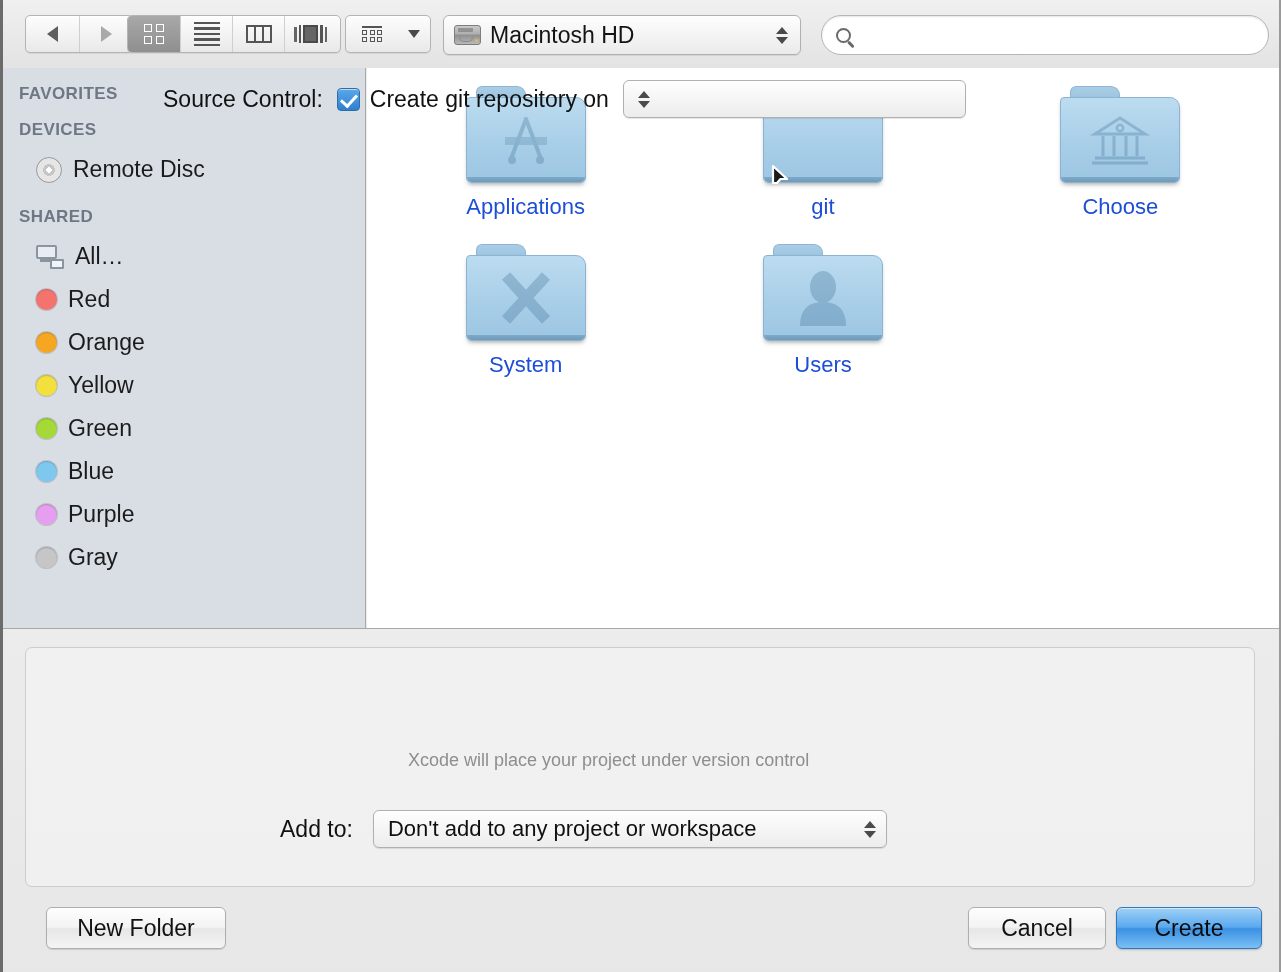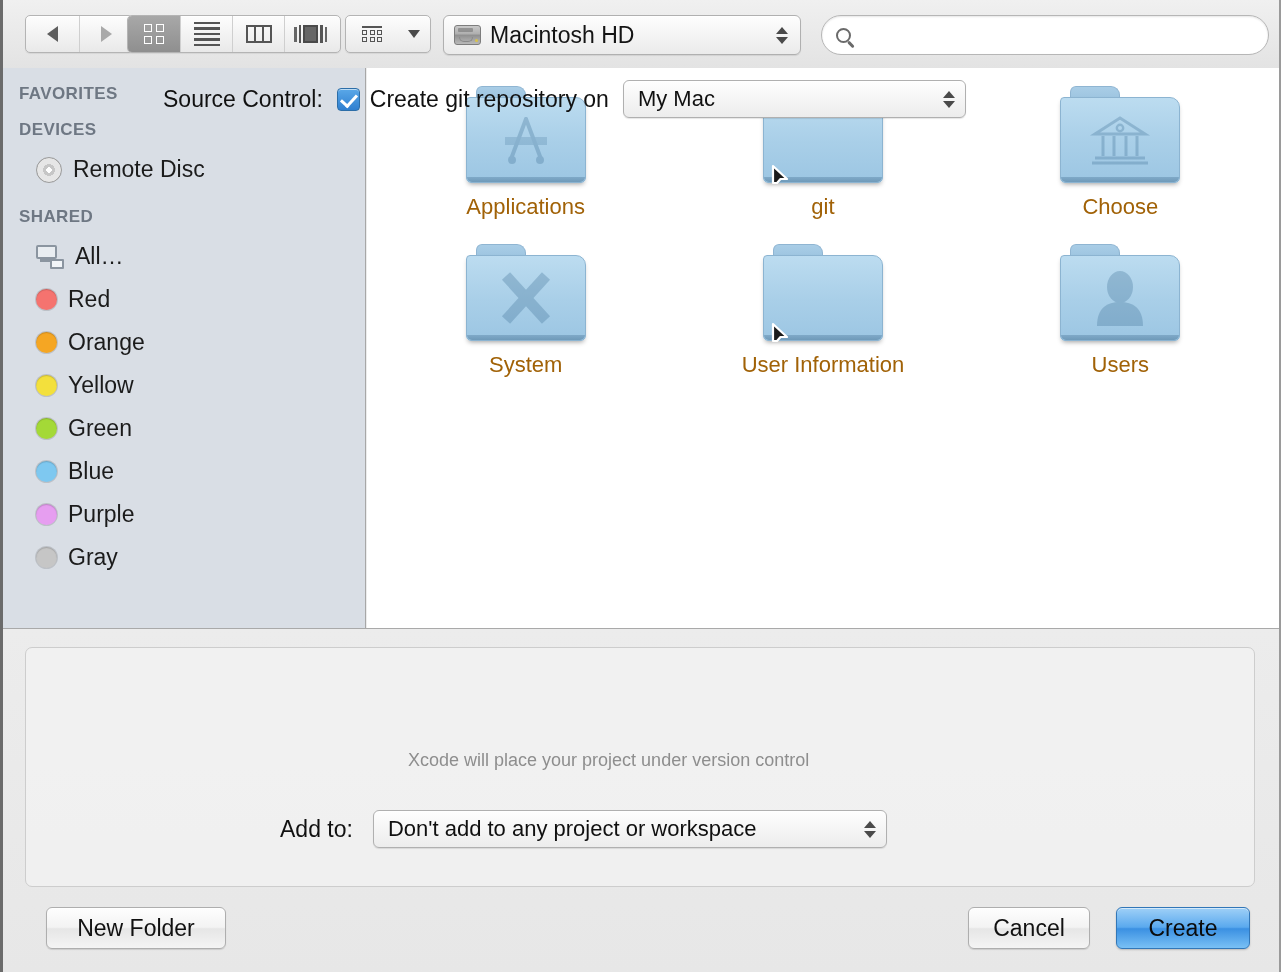--- a/index.html
+++ b/index.html
@@ -171,21 +171,21 @@
     background:linear-gradient(to bottom,#7fa9c8,#6f9ab9); border-radius:0 0 5px 5px;
   }
   .emblem { position:absolute; left:0; top:11px; width:120px; height:86px;
             display:flex; align-items:center; justify-content:center;
             opacity:.30; pointer-events:none; }
   .emblem svg { display:block; }
   .alias {
     position:absolute; left:4px; bottom:-2px; width:30px; height:30px;
     display:flex; align-items:flex-end;
   }
-  .flabel { margin-top:9px; font-size:22px; color:#a16207; text-align:center; }
+  .flabel { margin-top:9px; font-size:22px; color:#1d4ed8; text-align:center; }
 
   
   .accessory {
     position:absolute; left:0; top:628px; width:1276px; height:344px;
     background:linear-gradient(to bottom,#ececec,#e7e7e7);
     border-top:1px solid #a9a9a9;
   }
   .acc-box {
     position:absolute; left:22px; top:18px; width:1230px; height:240px;
     border:1px solid #cdcdcd; border-radius:7px;
@@ -221,22 +221,22 @@
     display:flex; align-items:center; justify-content:center;
     font-size:23px; color:#111; cursor:default; padding:0 20px;
     font-family:inherit;
   }
   .btn.primary {
     background:linear-gradient(to bottom,#9fd0f7 0%,#5aa9ee 48%,#3b90e2 52%,#79c0f5 100%);
     border-color:#3277b8; color:#0b0b0b;
     box-shadow:0 1px 2px rgba(0,0,0,.2), 0 1px 0 rgba(255,255,255,.55) inset;
   }
   #btn-newfolder { position:absolute; left:43px; top:907px; width:180px; }
-  #btn-cancel    { position:absolute; left:965px; top:907px; width:122px; }
-  #btn-create    { position:absolute; left:1113px; top:907px; width:134px; }
+  #btn-cancel    { position:absolute; left:965px; top:907px; width:138px; }
+  #btn-create    { position:absolute; left:1113px; top:907px; width:146px; }
 </style>
 </head>
 <body>
 
 <div id="root">
 
   <div class="ghost-layer">
     <div class="ghost-text" style="left:380px; top:44px;">Choose options for your new project:</div>
     <div class="ghost-sheet"></div>
     <div class="ghost-btn" style="left:941px; top:810px; width:150px; height:40px;">Previous</div>
@@ -445,32 +445,20 @@
                 <g stroke="#3d6f95" stroke-width="11" stroke-linecap="butt">
                   <path d="M8 6 L48 50"></path>
                     <path d="M48 6 L8 50"></path>
                 </g>
               </svg>
             </div>
           </div>
           <div class="flabel">System</div>
         </div>
 
-        <div class="fitem">
-          <div class="folder">
-            <div class="tab"></div>
-              <div class="body"></div>
-            <div class="alias">
-              <svg width="28" height="28" viewBox="0 0 28 28">
-                <path d="M6 24 L6 7 L20 20 L13.5 20 L10 24 Z" fill="#1b1b1b" stroke="#fff" stroke-width="2.2" stroke-linejoin="round"></path>
-              </svg>
-            </div>
-          </div>
-          <div class="flabel">User Information</div>
-        </div>
 
         <div class="fitem">
           <div class="folder">
             <div class="tab"></div>
               <div class="body"></div>
             <div class="emblem">
               <svg width="58" height="56" viewBox="0 0 58 56">
                 <ellipse cx="29" cy="17" rx="13" ry="16" fill="#3d6f95"></ellipse>
                 <path d="M6 56 C6 38 16 32 29 32 C42 32 52 38 52 56 Z" fill="#3d6f95"></path>
               </svg>
@@ -485,21 +473,20 @@
 
   <div class="accessory">
     <div class="acc-box"></div>
   </div>
 
   <div class="row row-sc">
     <span class="lbl" style="margin-right:14px;">Source Control:</span>
     <span class="chk"></span>
     <span class="lbl" style="margin-left:10px; margin-right:14px;">Create git repository on</span>
     <span class="popup" style="width:343px;">
-      <span class="txt" style="flex:1;">My Mac</span>
       <span class="stepper">
         <span class="up"></span>
           <span class="dn"></span>
       </span>
     </span>
   </div>
 
   <div class="hint">Xcode will place your project under version control</div>
 
   <div class="row row-add">

